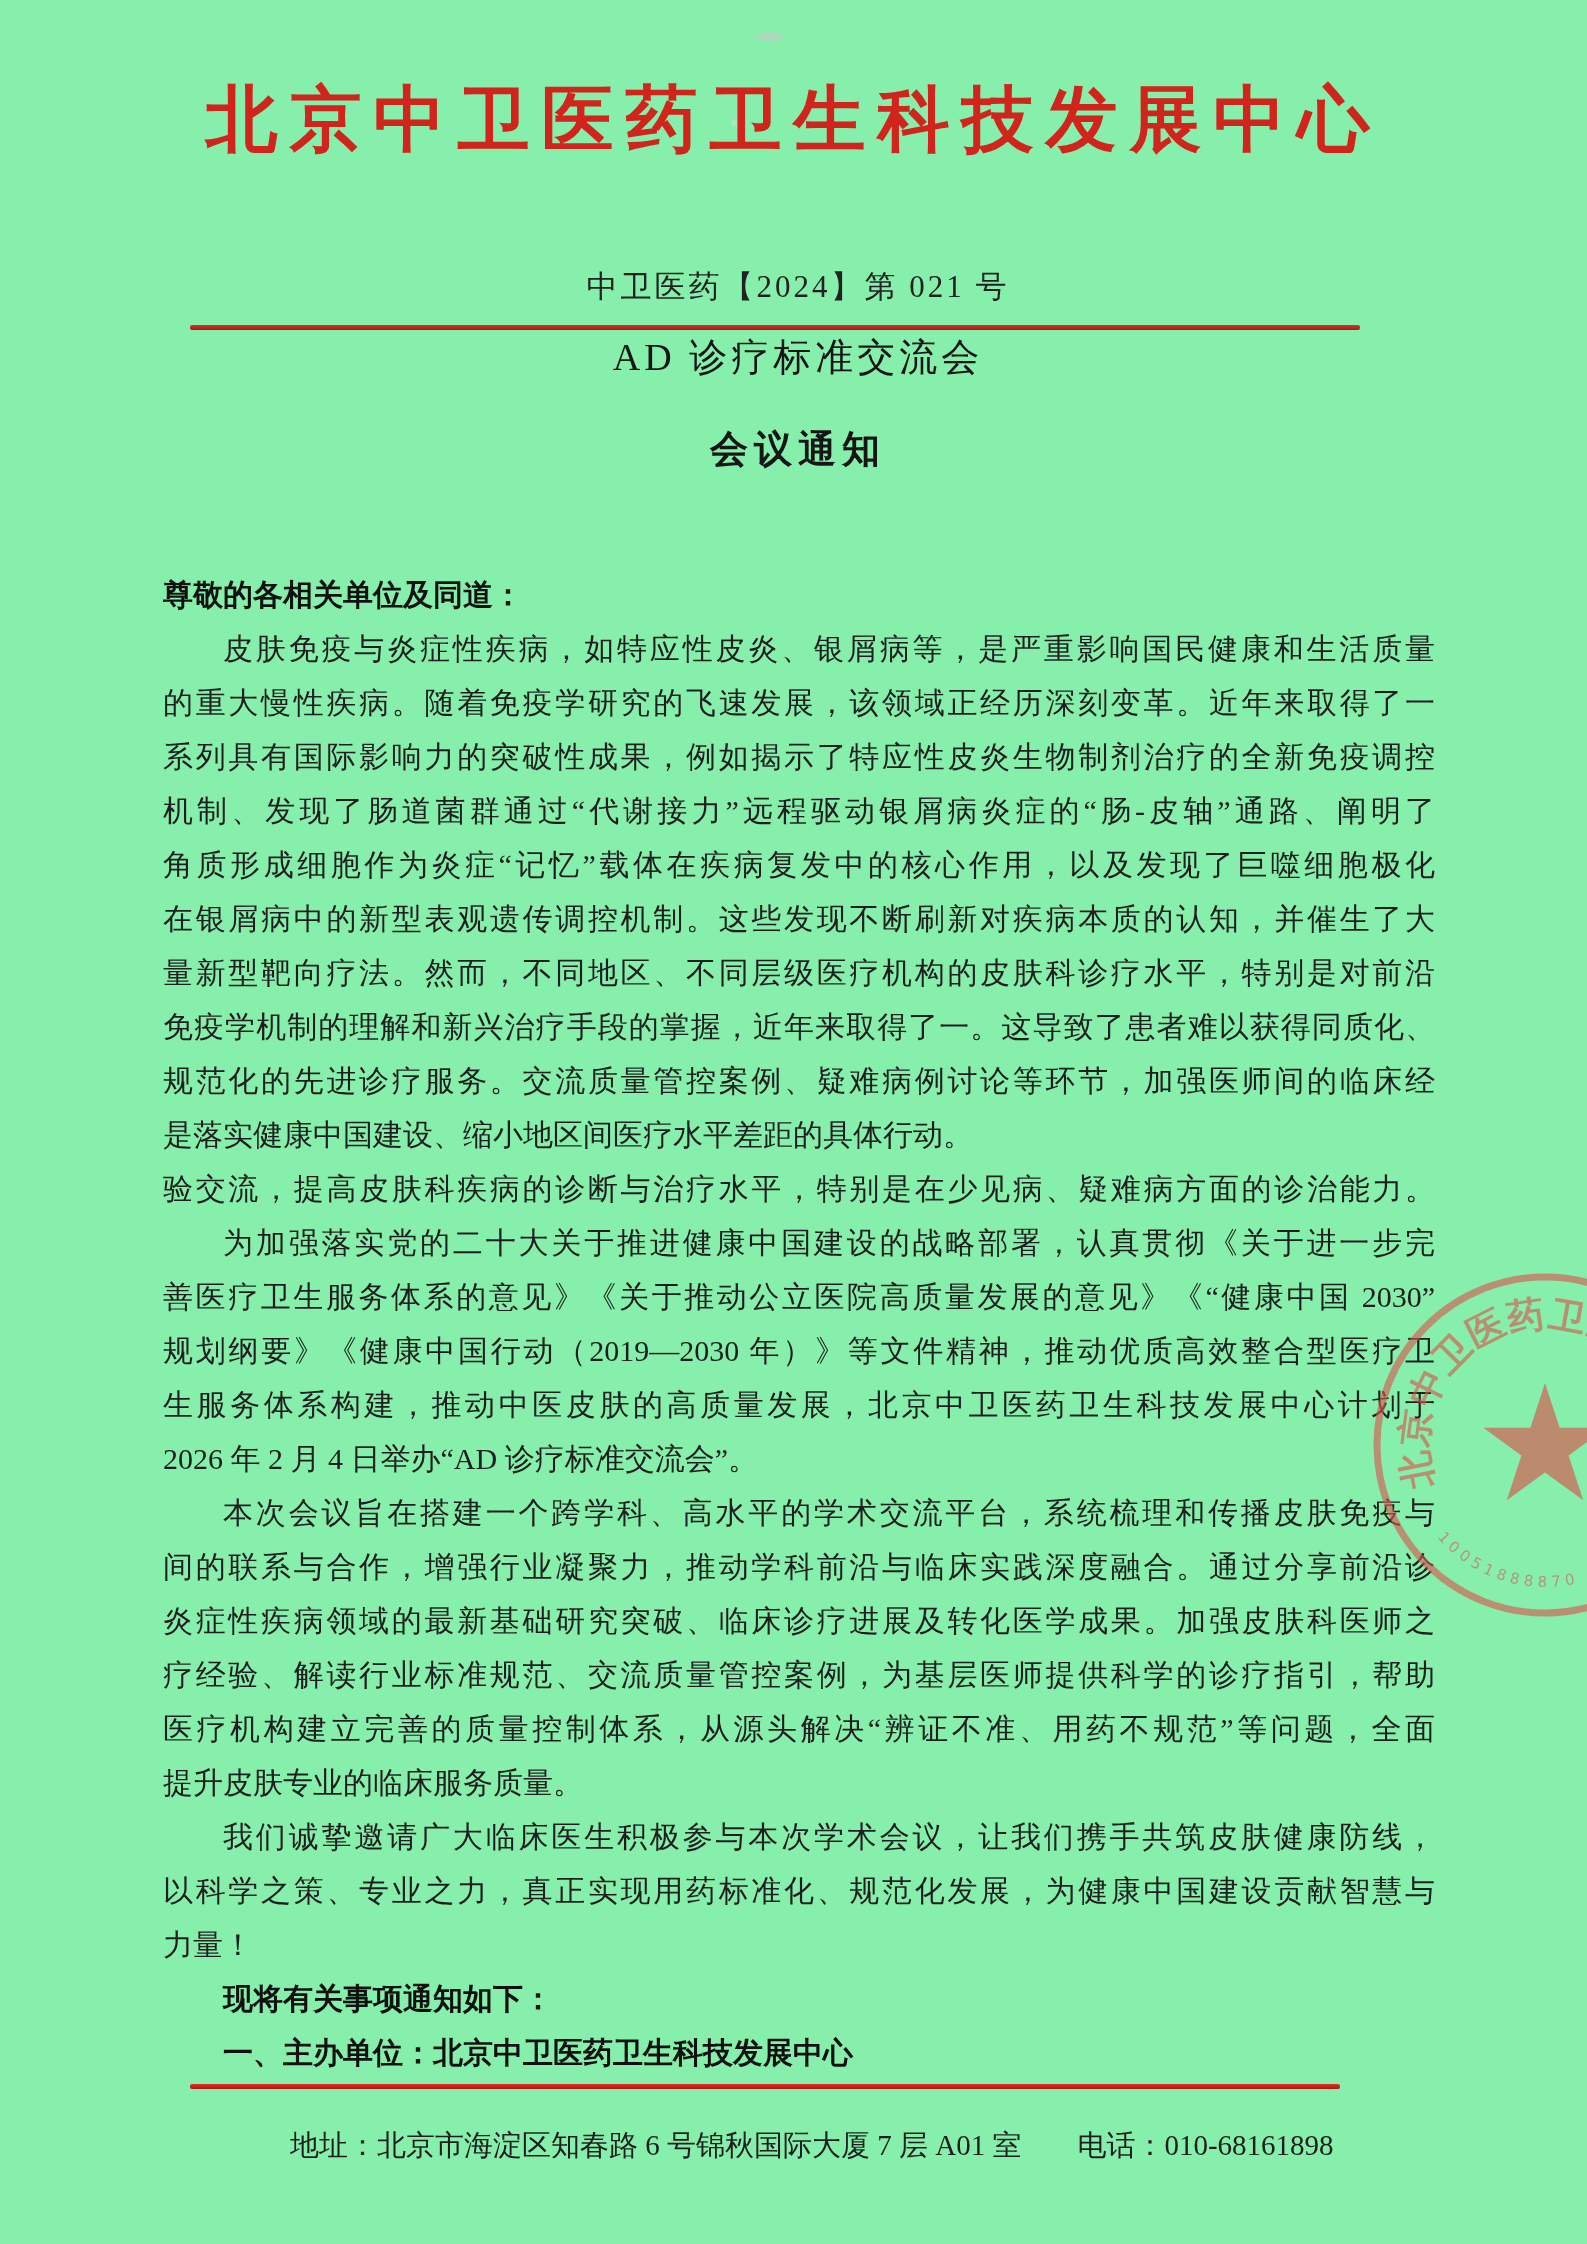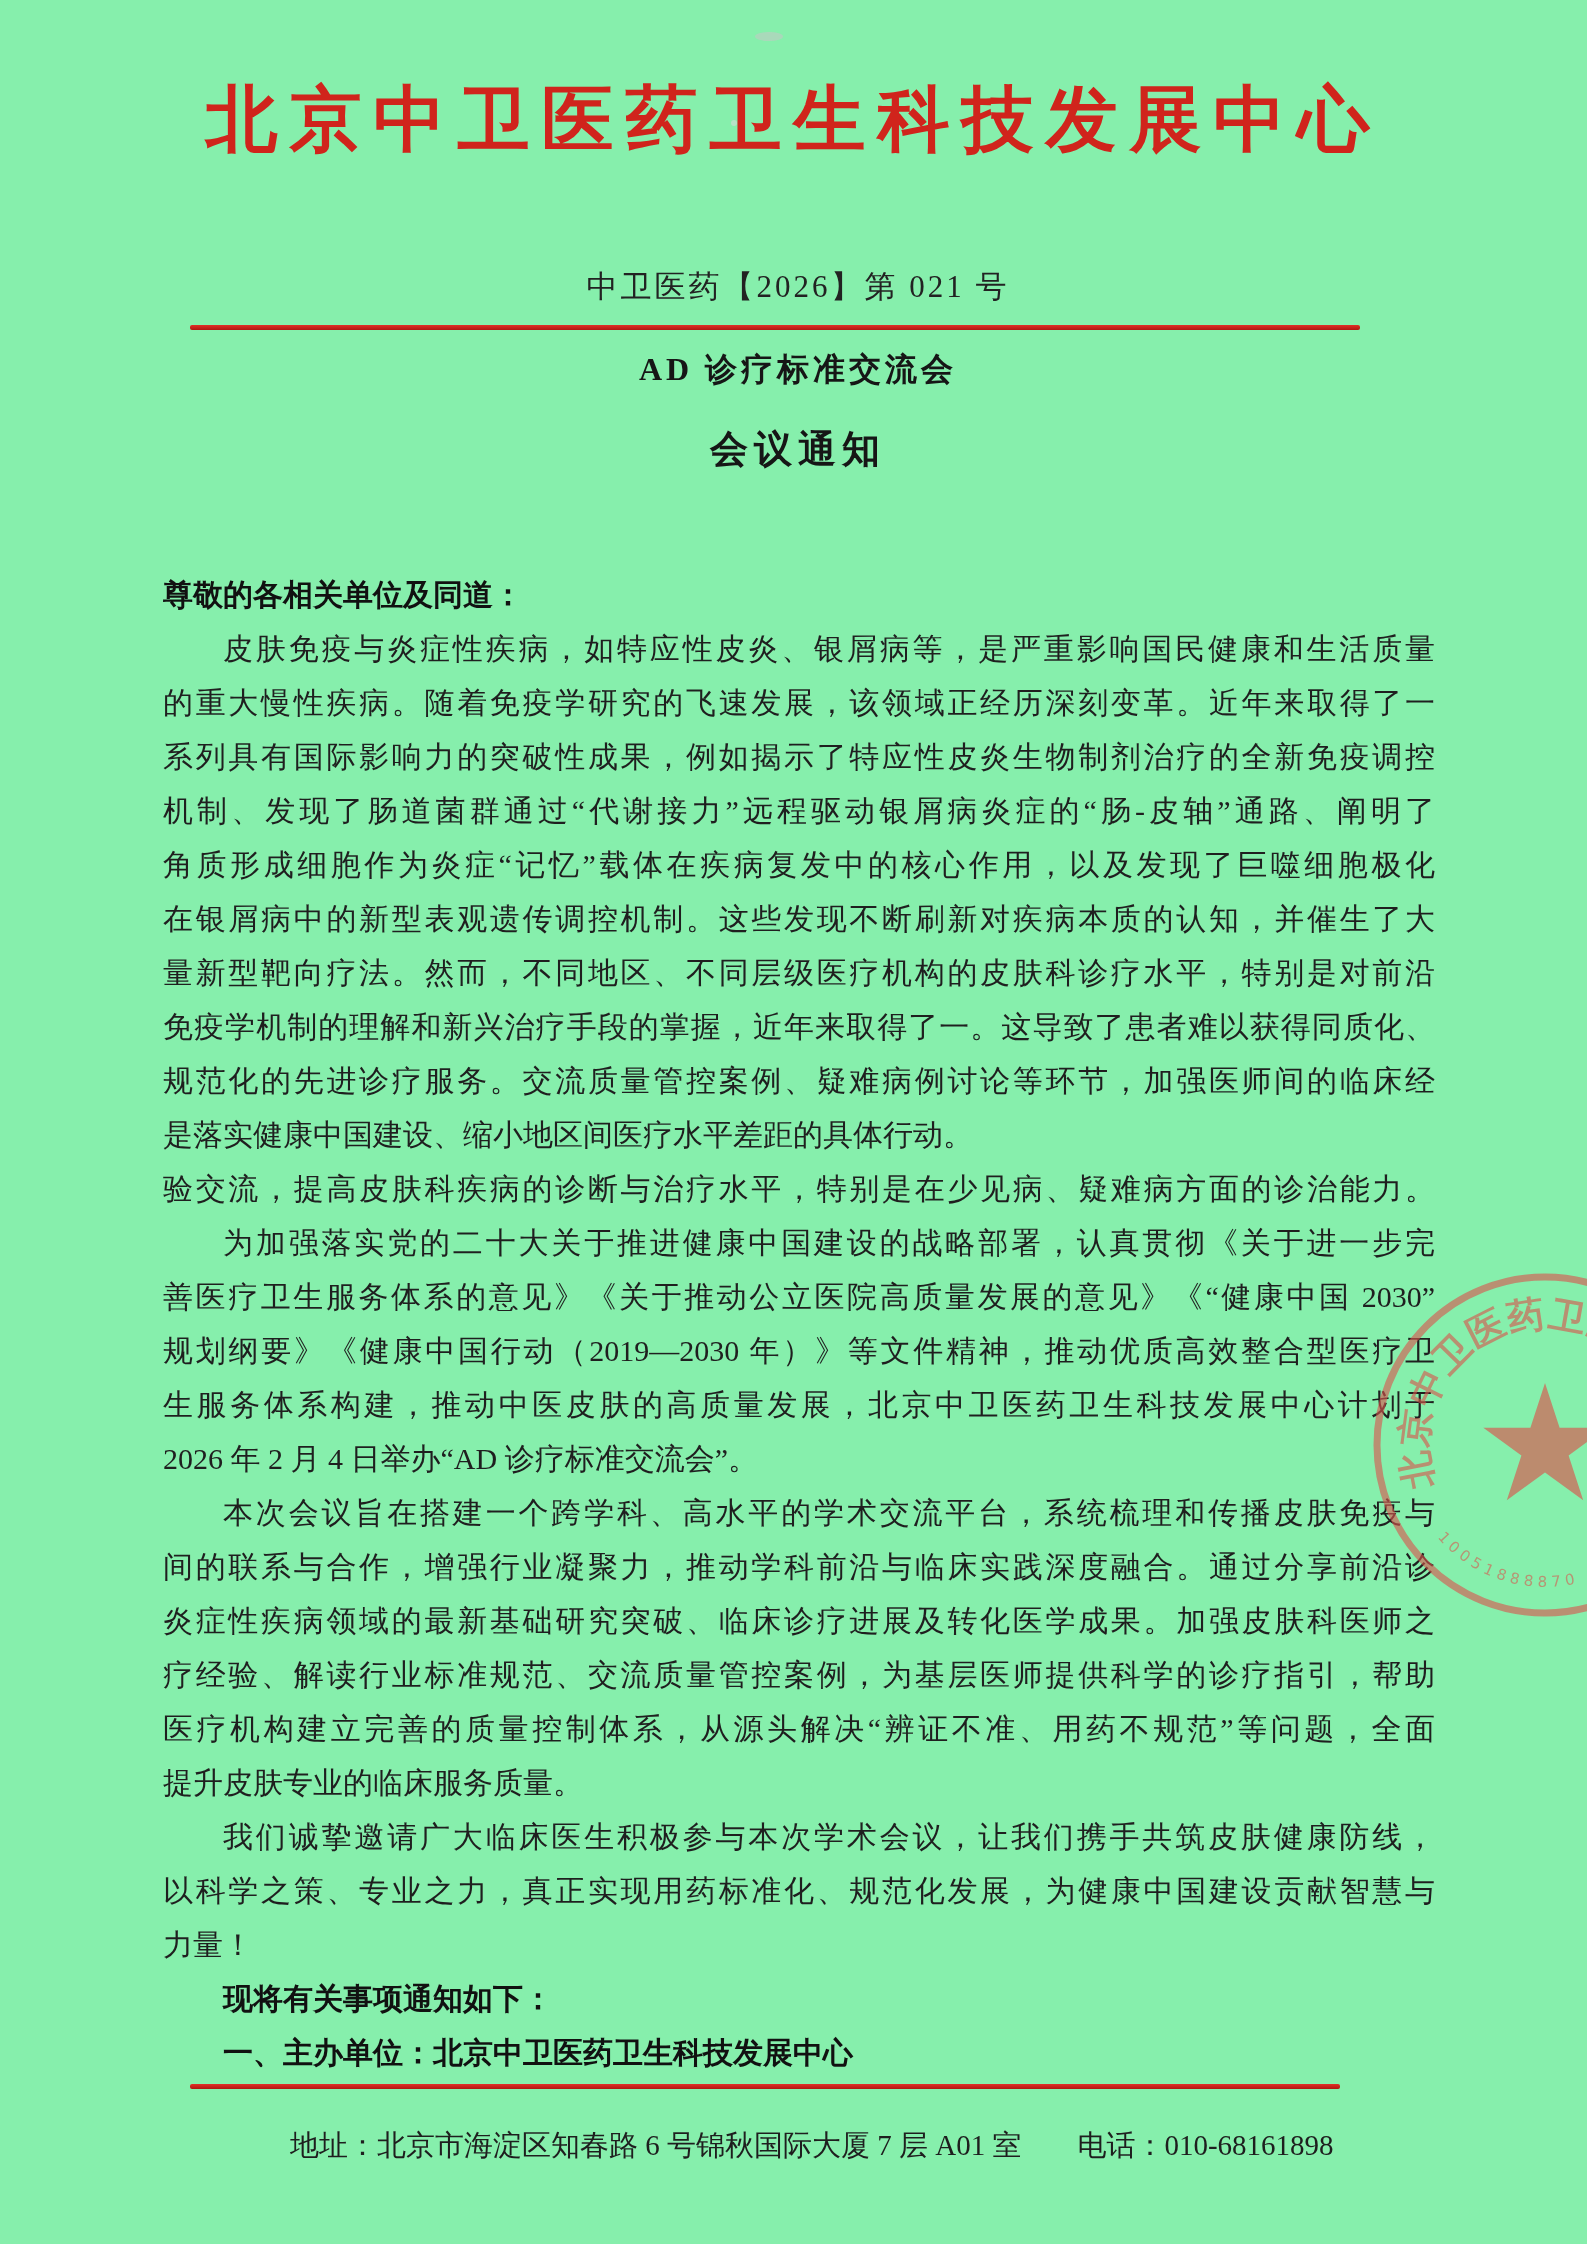--- a/index.html
+++ b/index.html
@@ -28,23 +28,23 @@
     color:#222;
   }
   .red-rule{
     position:absolute;height:5px;
     background:linear-gradient(#e03028,#b01510);
     border-radius:2px;
   }
   .rule-top{top:325px;left:190px;width:1170px;}
   .rule-bottom{top:2084px;left:190px;width:1150px;}
   .conference-title{
-    position:absolute;top:348px;left:163px;width:1270px;
+    position:absolute;top:332px;left:163px;width:1270px;
     text-align:center;
-    font-size:32px;font-weight:bold;
+    font-size:38px;font-weight:normal;
     letter-spacing:4px;
     color:#161616;
   }
   .notice-subtitle{
     position:absolute;top:424px;left:163px;width:1270px;
     text-align:center;
     font-size:38px;font-weight:bold;
     letter-spacing:6px;
     color:#161616;
   }
@@ -88,21 +88,21 @@
 </head>
 <body>
 
 <div class="page">
 
   <div class="scan-artifact"></div>
   <div class="scan-artifact2"></div>
 
   <div class="org-title">北京中卫医药卫生科技发展中心</div>
 
-  <div class="doc-number">中卫医药【2026】第 021 号</div>
+  <div class="doc-number">中卫医药【2024】第 021 号</div>
 
   <div class="red-rule rule-top"></div>
 
   <div class="conference-title">AD 诊疗标准交流会</div>
 
   <div class="notice-subtitle">会议通知</div>
 
   <div class="body-text">
       <div class="line last bold">尊敬的各相关单位及同道：</div>
       <div class="line indent">皮肤免疫与炎症性疾病，如特应性皮炎、银屑病等，是严重影响国民健康和生活质量</div>

